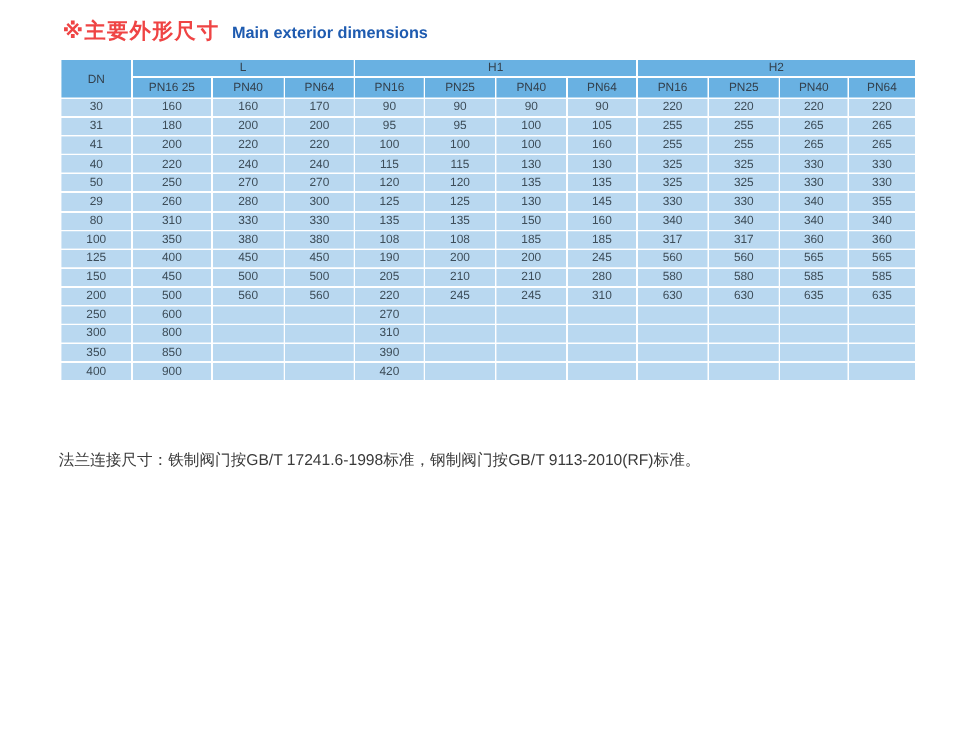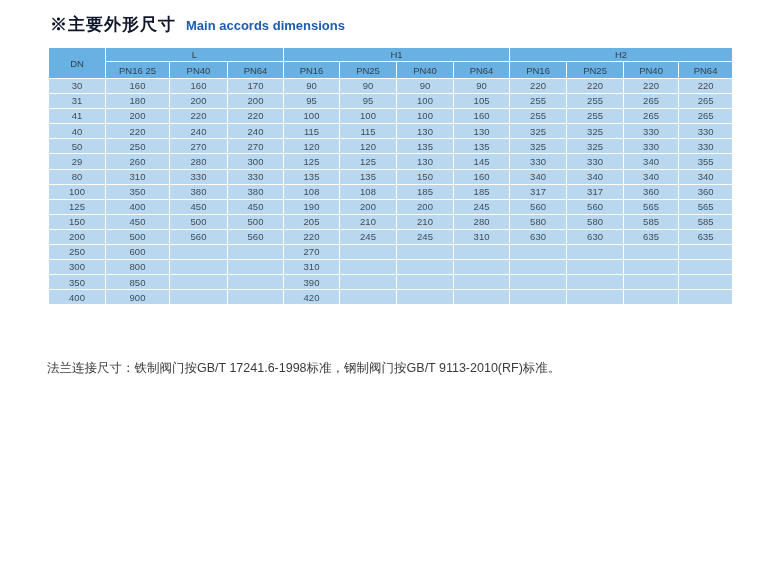--- a/index.html
+++ b/index.html
@@ -13,23 +13,22 @@
   }
   .title-block {
     position: absolute;
     left: 50px;
     top: 13px;
     white-space: nowrap;
   }
   .title-zh {
     font-size: 17px;
     font-weight: bold;
-    color: #0f172a;
+    color: #ef4444;
     letter-spacing: 1px;
-    font-family: Liberation Mono, monospace;
   }
   .title-en {
     font-size: 13px;
     font-weight: bold;
     color: #1e5bb0;
     margin-left: 10px;
   }
   table.dims {
     position: absolute;
     left: 48px;
@@ -78,21 +77,21 @@
     line-height: 15px;
     color: #474747;
   }
 </style>
 </head>
 <body>
 
 <div class="page">
 
   <div class="title-block">
-    <span class="title-zh">※主要外形尺寸</span><span class="title-en">Main accords dimensions</span>
+    <span class="title-zh">※主要外形尺寸</span><span class="title-en">Main exterior dimensions</span>
   </div>
 
   <table class="dims">
     <colgroup>
       <col style="width:57px">
       <col style="width:64px">
         <col style="width:58px">
         <col style="width:56px">
       <col style="width:56px">
         <col style="width:57px">

